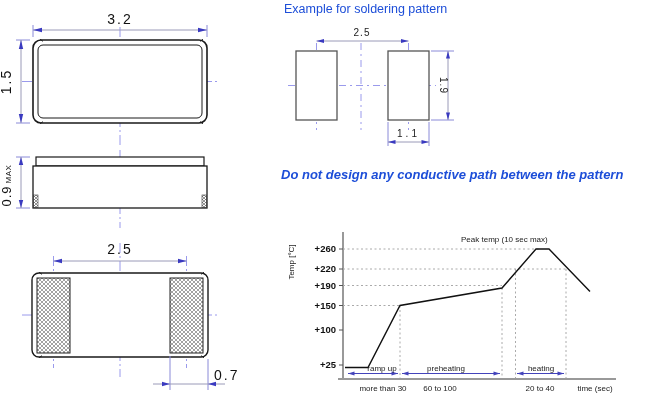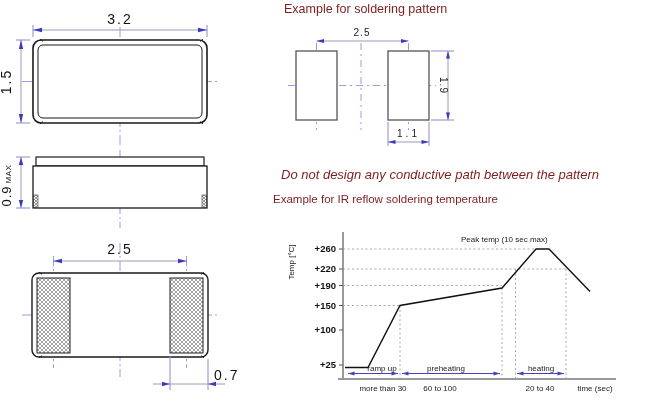--- a/index.html
+++ b/index.html
@@ -1,23 +1,23 @@
 <!DOCTYPE html>
 <html><head>
 <meta charset="utf-8">
 <style>
   html,body{margin:0;padding:0;background:#fff;}
   #canvas{
     position:relative;width:648px;height:401px;background:#fff;overflow:hidden;
     font-family:"Liberation Sans","DejaVu Sans",sans-serif;color:#111;border-radius:11px;
   }
   #drawing{position:absolute;left:0;top:0;}
-  .heading{position:absolute;font-size:12px;color:#7f1d1d;white-space:nowrap;}
+  .heading{position:absolute;font-size:12px;color:#1d4ed8;white-space:nowrap;}
   #solder-title{left:284px;top:2px;font-size:12.5px;}
-  #warning-text{left:281px;top:167px;font-size:13px;font-weight:normal;font-style:italic;}
+  #warning-text{left:281px;top:167px;font-size:13px;font-weight:bold;font-style:italic;}
   #reflow-title{left:273px;top:193px;font-size:11.5px;}
   svg text{fill:#111;}
   .dimnum{font-size:14px;letter-spacing:2px;}
   .dimnum-sm{font-size:10px;letter-spacing:1px;fill:#222;}
   .chartlbl{font-size:8px;fill:#222;}
   .ytick{font-size:9.5px;font-weight:600;}
 </style>
 </head>
 <body>
 
@@ -174,15 +174,14 @@
 
     <text x="383" y="391" text-anchor="middle" class="chartlbl">more than 30</text>
     <text x="440" y="391" text-anchor="middle" class="chartlbl">60 to 100</text>
     <text x="540" y="391" text-anchor="middle" class="chartlbl">20 to 40</text>
     <text x="595" y="391" text-anchor="middle" class="chartlbl">time (sec)</text>
   </g>
 </svg>
 
   <div id="solder-title" class="heading">Example for soldering pattern</div>
   <div id="warning-text" class="heading">Do not design any conductive path between the pattern</div>
-  <div id="reflow-title" class="heading">Example for IR reflow soldering temperature</div>
 
 </div>
 
 </body></html>

